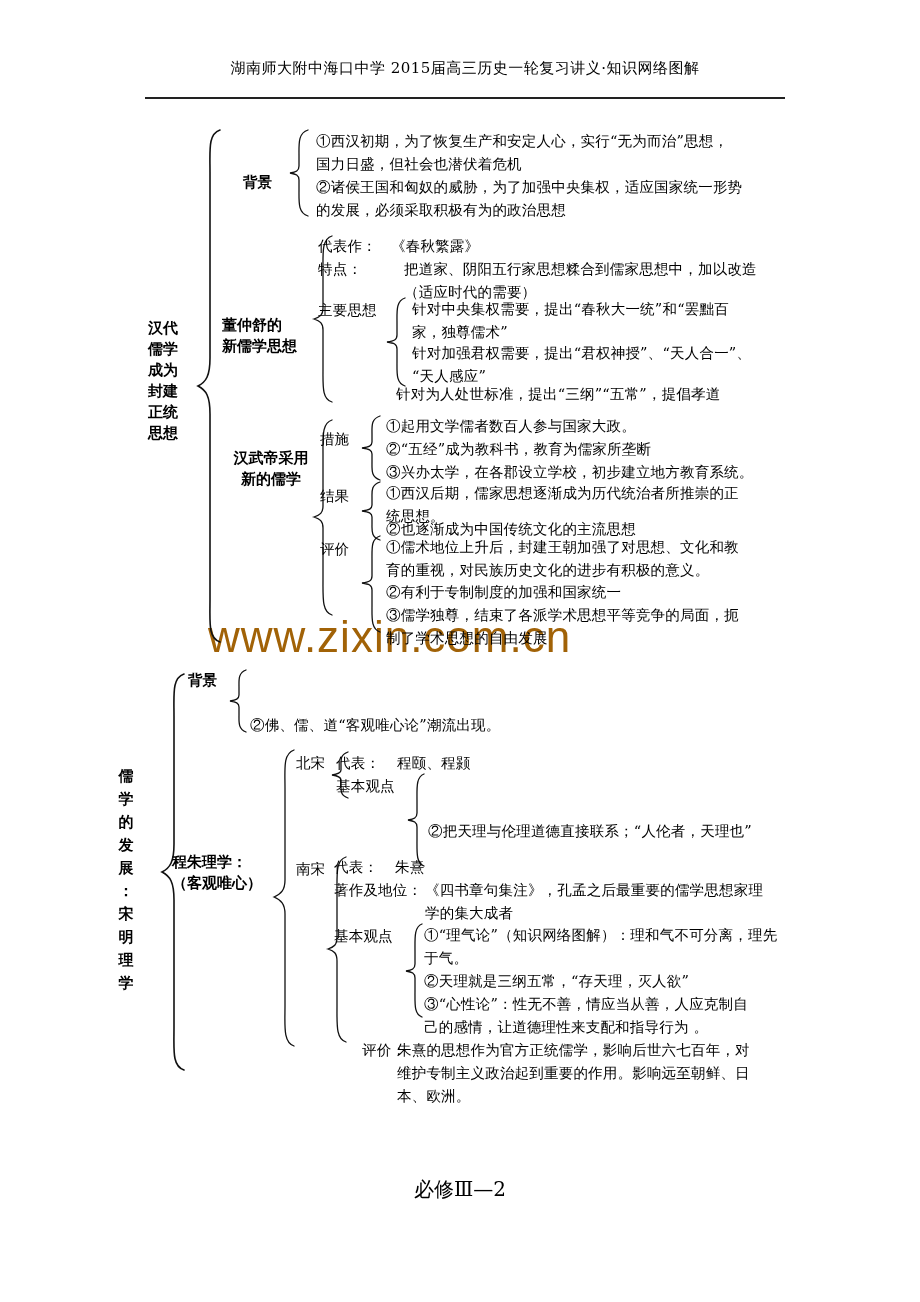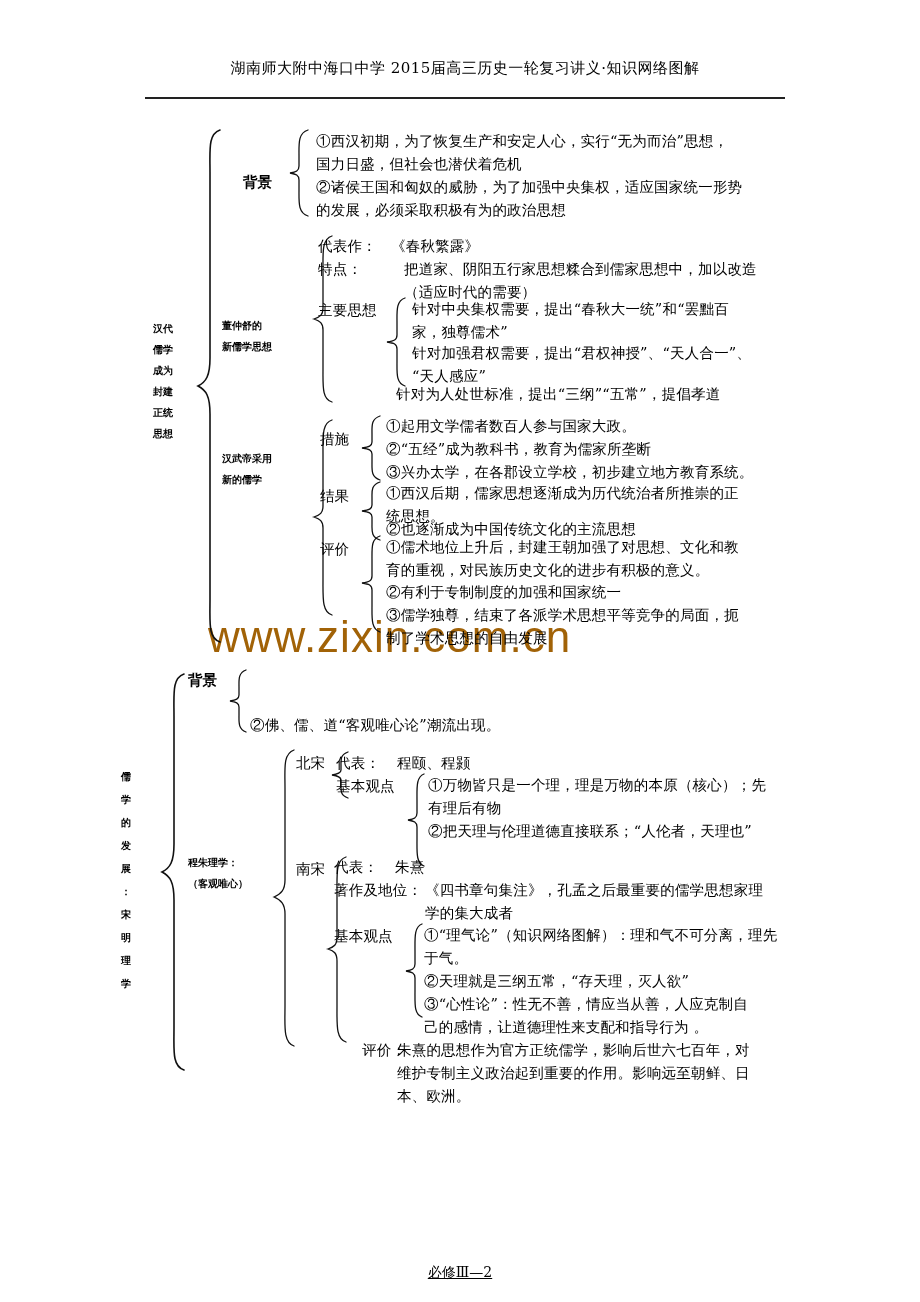--- a/index.html
+++ b/index.html
@@ -37,25 +37,24 @@
     top: 97px;
     width: 640px;
     height: 0;
     border-top: 2px solid #222;
   }
 
   
   .footer {
     position: absolute;
     left: 0;
-    top: 1264px;
+    top: 1176px;
     width: 920px;
     text-align: center;
-    font-size: 14px;
-    text-decoration: underline;
+    font-size: 20px;
   }
 
   
   .watermark {
     position: absolute;
     left: 208px;
     top: 612px;
     width: 520px;
     font-family: "Liberation Sans", sans-serif;
     font-size: 44px;
@@ -79,21 +78,21 @@
     position: absolute;
     font-size: 14.5px;
     line-height: 23px;
   }
   .lbl.bold { font-weight: bold; }
 
   
   .vlabel {
     position: absolute;
     font-weight: bold;
-    font-size: 10px;
+    font-size: 15px;
     line-height: 21px;
     text-align: center;
     white-space: pre-line;
   }
   .vlabel.wide { line-height: 21px; }
 
   
   .brace {
     position: absolute;
     overflow: visible;
@@ -159,21 +158,21 @@
   <svg class="brace thin" style="left:385px; top:296px;" width="22" height="92" viewBox="0 0 22 92">
     <path d="M20 2 C11 5, 12 15, 12 26 L12 39 C12 44, 9 45, 2 46 C9 47, 12 48, 12 53 L12 66 C12 77, 11 87, 20 90"></path>
   </svg>
 
   <div class="txt" style="left:412px; top:298px; width:394px; white-space:pre-line; text-align:left;">针对中央集权需要，提出“春秋大一统”和“罢黜百
 家，独尊儒术”</div>
   <div class="txt" style="left:412px; top:342px; width:400px; white-space:pre-line;">针对加强君权需要，提出“君权神授”、“天人合一”、
 “天人感应”</div>
   <div class="txt" style="left:396px; top:383px; width:420px; white-space:pre-line;">针对为人处世标准，提出“三纲”“五常”，提倡孝道</div>
 
-  <div class="vlabel wide" style="left:222px; top:448px; width:98px; text-align:left;">汉武帝采用
+  <div class="vlabel wide" style="left:222px; top:448px; width:98px; text-align:center;">汉武帝采用
 新的儒学</div>
 
   <svg class="brace thin" style="left:312px; top:418px;" width="22" height="200" viewBox="0 0 22 200">
     <path d="M20 2 C10 5, 11 18, 11 36 L11 88 C11 95, 8 97, 2 99 C8 101, 11 103, 11 110 L11 162 C11 180, 10 194, 20 197"></path>
   </svg>
 
   <div class="lbl" style="left:320px; top:428px;">措施</div>
   <svg class="brace thin" style="left:360px; top:414px;" width="22" height="68" viewBox="0 0 22 68">
     <path d="M20 2 C11 5, 12 12, 12 20 L12 28 C12 32, 9 33, 2 34 C9 35, 12 36, 12 40 L12 48 C12 56, 11 63, 20 66"></path>
   </svg>
@@ -215,21 +214,21 @@
 学</div>
 
   <div class="lbl bold" style="left:188px; top:668px;">背景</div>
 
   <svg class="brace thin" style="left:228px; top:668px;" width="20" height="66" viewBox="0 0 20 66">
     <path d="M18 2 C10 5, 11 12, 11 19 L11 27 C11 31, 8 32, 2 33 C8 34, 11 35, 11 39 L11 47 C11 54, 10 61, 18 64"></path>
   </svg>
 
   <div class="txt" style="left:250px; top:714px; width:560px;">②佛、儒、道“客观唯心论”潮流出现。</div>
 
-  <div class="vlabel wide" style="left:188px; top:852px; width:108px; text-align:left;">程朱理学：
+  <div class="vlabel wide" style="left:172px; top:852px; width:108px; text-align:left;">程朱理学：
 （客观唯心）</div>
 
   <svg class="brace thin" style="left:272px; top:748px;" width="24" height="300" viewBox="0 0 24 300">
     <path d="M22 2 C11 6, 13 20, 13 40 L13 132 C13 142, 9 146, 2 149 C9 152, 13 156, 13 166 L13 258 C13 278, 11 294, 22 298"></path>
   </svg>
 
   <div class="lbl" style="left:296px; top:752px;">北宋</div>
 
   <svg class="brace thin" style="left:330px; top:750px;" width="20" height="50" viewBox="0 0 20 50">
     <path d="M18 2 C10 5, 11 10, 11 15 L11 20 C11 23, 8 24, 2 25 C8 26, 11 27, 11 30 L11 35 C11 40, 10 45, 18 48"></path>
@@ -237,22 +236,20 @@
 
   <div class="txt" style="left:336px; top:752px;">代表：</div>
   <div class="txt" style="left:397px; top:752px;">程颐、程颢</div>
 
   <div class="txt" style="left:336px; top:775px;">基本观点</div>
 
   <svg class="brace thin" style="left:406px; top:772px;" width="20" height="96" viewBox="0 0 20 96">
     <path d="M18 2 C10 5, 11 16, 11 28 L11 41 C11 46, 8 47, 2 48 C8 49, 11 50, 11 55 L11 68 C11 80, 10 91, 18 94"></path>
   </svg>
 
-  <div class="txt" style="left:428px; top:774px; width:382px; white-space:pre-line;">①万物皆只是一个理，理是万物的本原（核心）；先
-有理后有物</div>
   <div class="txt" style="left:428px; top:820px; width:390px;">②把天理与伦理道德直接联系；“人伦者，天理也”</div>
 
   <div class="lbl" style="left:296px; top:858px;">南宋</div>
 
   <svg class="brace thin" style="left:326px; top:855px;" width="22" height="190" viewBox="0 0 22 190">
     <path d="M20 2 C10 5, 11 18, 11 36 L11 82 C11 90, 8 92, 2 94 C8 96, 11 98, 11 106 L11 152 C11 170, 10 184, 20 187"></path>
   </svg>
 
   <div class="txt" style="left:334px; top:856px;">代表：</div>
   <div class="txt" style="left:395px; top:856px;">朱熹</div>

